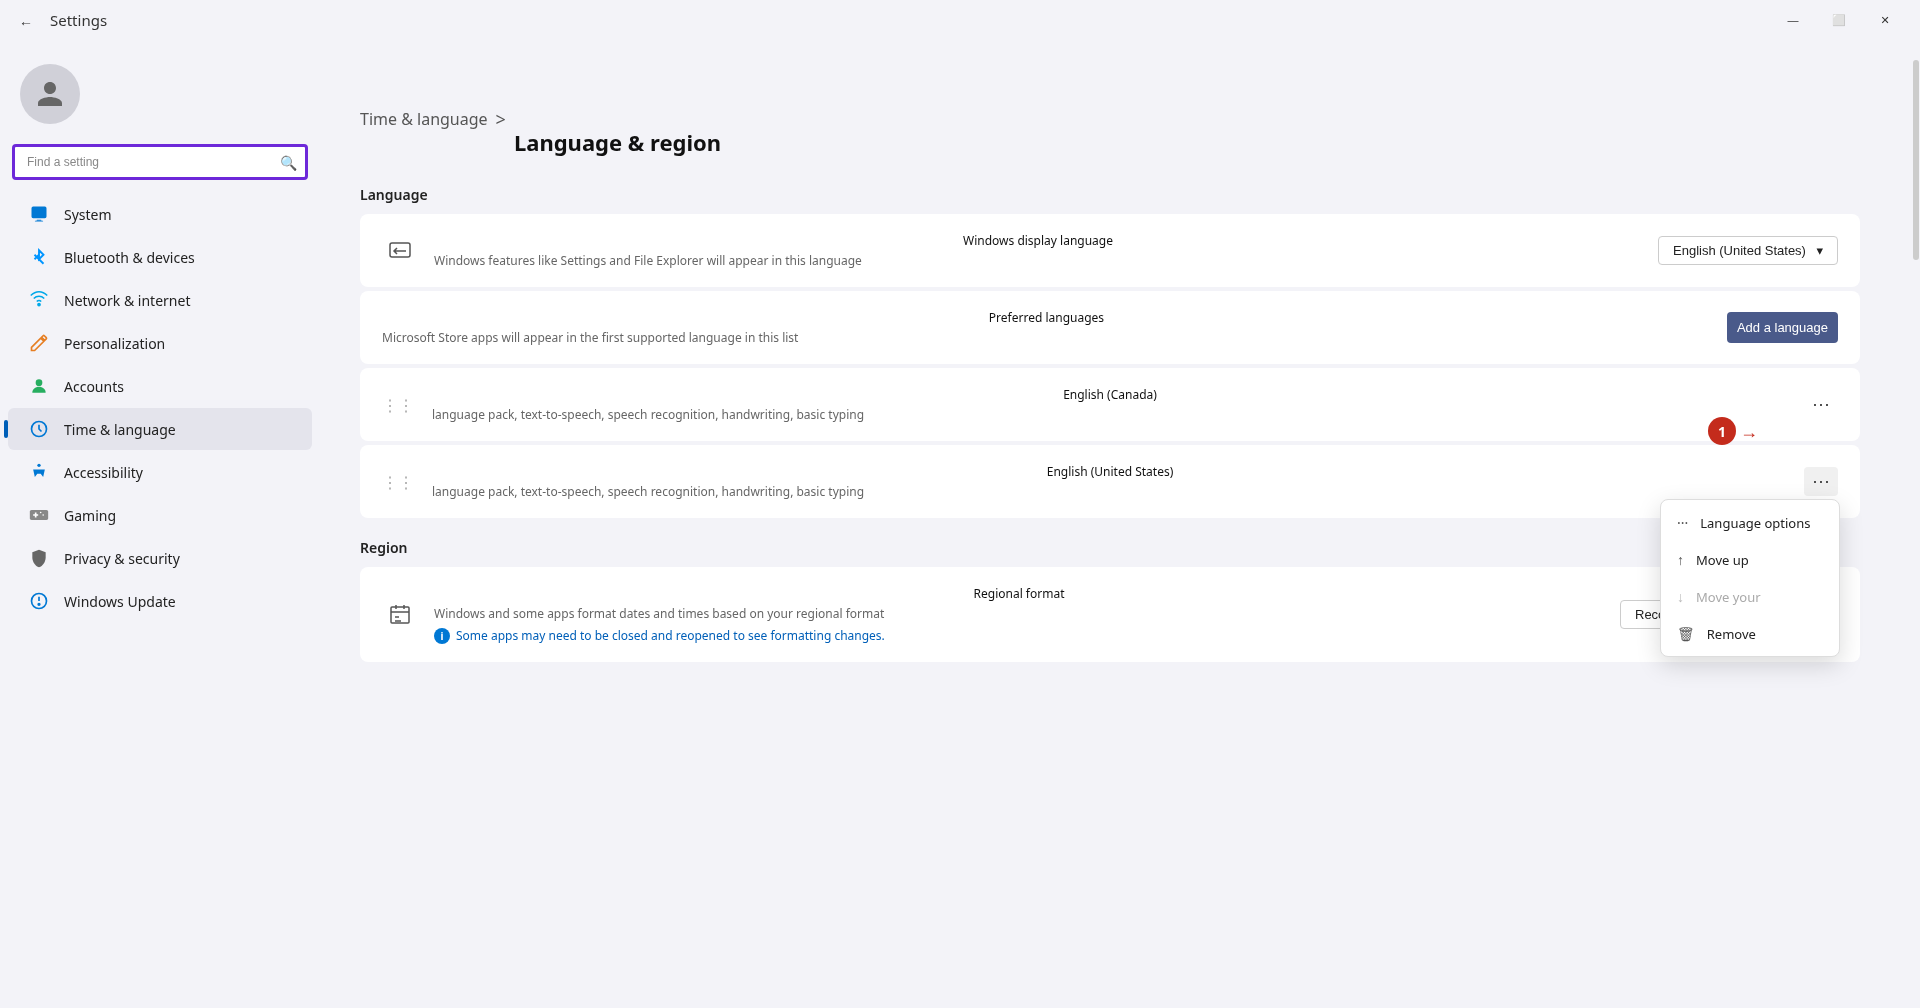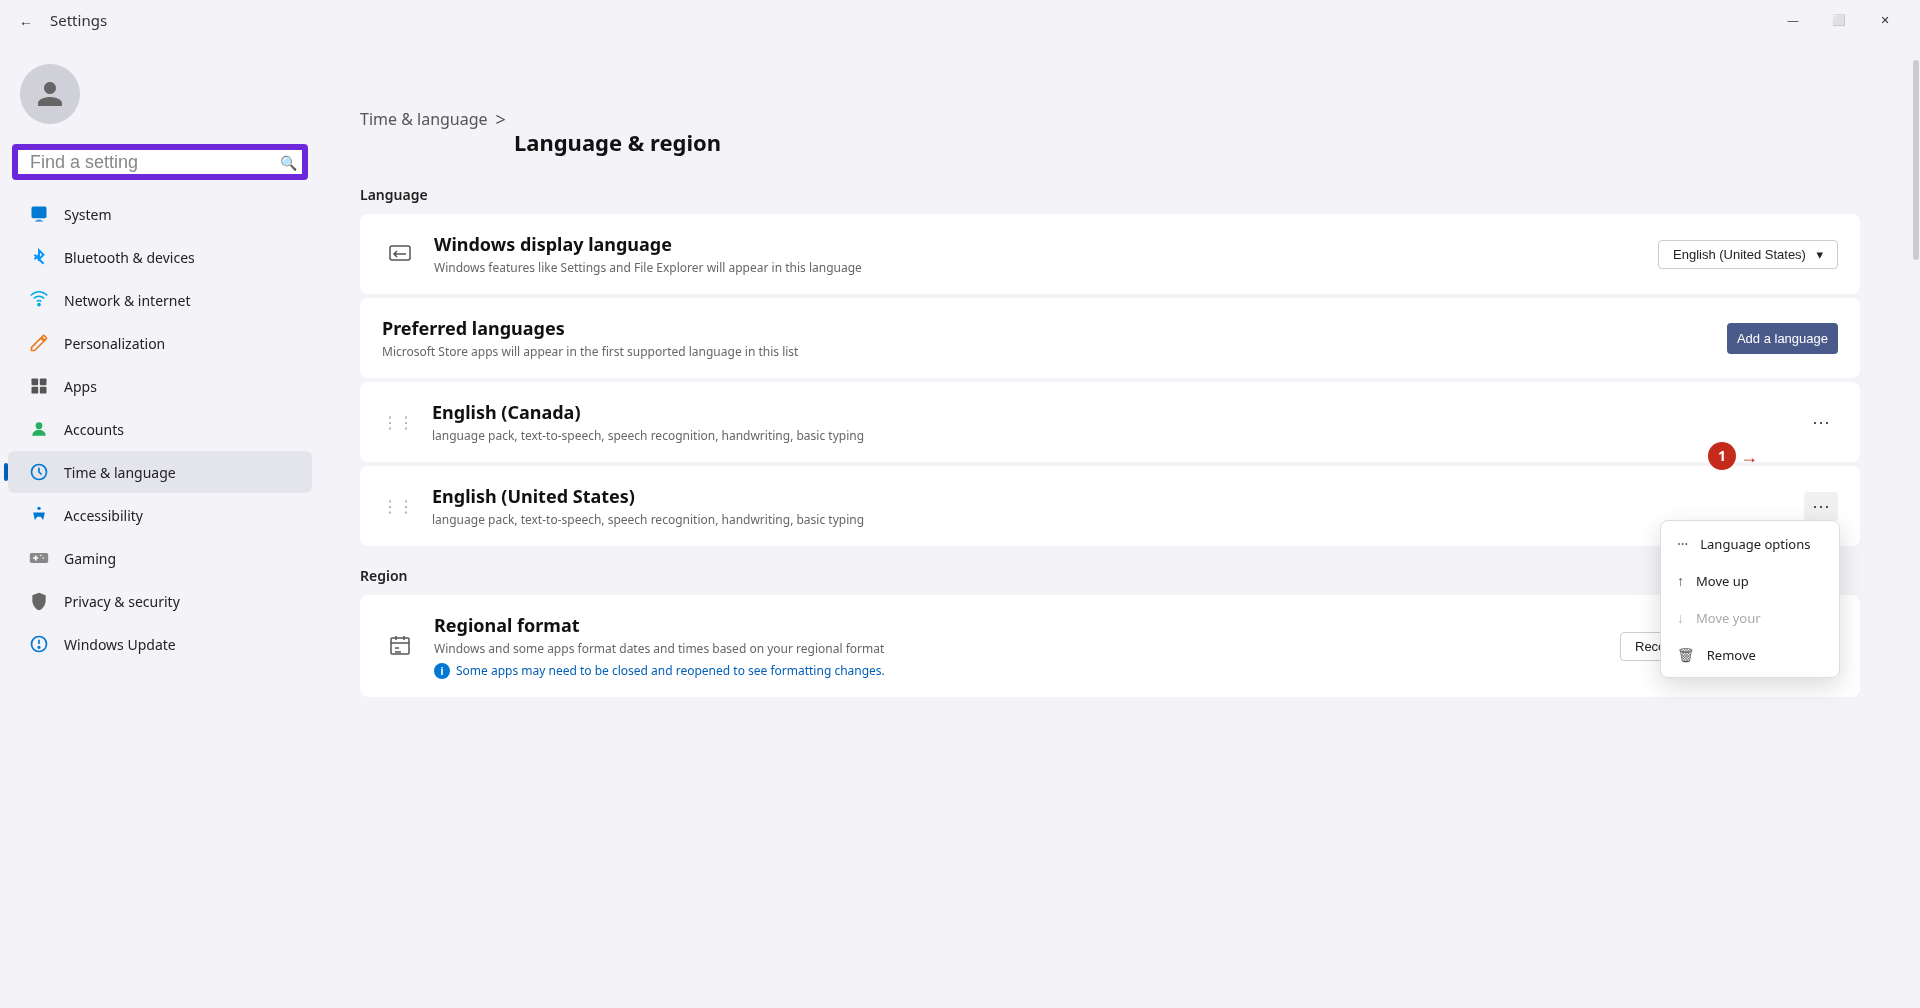--- a/index.html
+++ b/index.html
@@ -82,24 +82,24 @@
       font-size: 26px;
     }
 
     .search-box {
       margin: 0 12px 12px 12px;
       position: relative;
     }
     .search-box input {
       width: 100%;
       height: 36px;
-      border: 6px solid #6d28d9;
+      border: 3px solid #6d28d9;
       border-radius: 4px;
       padding: 0 36px 0 12px;
-      font-size: 18px;
+      font-size: 12px;
       background: white;
       outline: none;
       color: #333;
     }
     .search-box input::placeholder { color: #888; }
     .search-icon-wrap {
       position: absolute;
       right: 10px; top: 50%;
       transform: translateY(-50%);
       color: #555;
@@ -196,23 +196,24 @@
     .card-icon {
       width: 36px; height: 36px;
       display: flex; align-items: center; justify-content: center;
       flex-shrink: 0;
       color: #555;
       font-size: 20px;
     }
 
     .card-text { flex: 1; }
     .card-label {
-      font-size: 18px;
-      font-weight: 700;
+      font-size: 12px;
+      font-weight: 400;
       color: #111;
+      text-align: center;
     }
     .card-desc {
       font-size: 12px;
       color: #666;
       margin-top: 3px;
     }
 
     .card-action {
       display: flex;
       align-items: center;
@@ -429,31 +430,20 @@
 
       <div class="nav-item">
         <div class="nav-icon icon-personalization">
           <svg width="20" height="20" viewBox="0 0 24 24" fill="none" stroke="#e67e22" stroke-width="2">
             <path d="M3 17.25V21h3.75L17.81 9.94l-3.75-3.75L3 17.25zM20.71 7.04a1 1 0 0 0 0-1.41l-2.34-2.34a1 1 0 0 0-1.41 0l-1.83 1.83 3.75 3.75 1.83-1.83z"></path>
           </svg>
         </div>
         <span>Personalization</span>
       </div>
 
-      <div class="nav-item">
-        <div class="nav-icon icon-apps">
-          <svg width="20" height="20" viewBox="0 0 24 24" fill="#555">
-            <rect x="3" y="3" width="8" height="8" rx="1"></rect>
-            <rect x="13" y="3" width="8" height="8" rx="1"></rect>
-            <rect x="3" y="13" width="8" height="8" rx="1"></rect>
-            <rect x="13" y="13" width="8" height="8" rx="1"></rect>
-          </svg>
-        </div>
-        <span>Apps</span>
-      </div>
 
       <div class="nav-item">
         <div class="nav-icon icon-accounts">
           <svg width="20" height="20" viewBox="0 0 24 24" fill="#27ae60">
             <circle cx="12" cy="8" r="4"></circle>
             <path d="M4 20c0-4 3.6-7 8-7s8 3 8 7" fill="#27ae60"></path>
           </svg>
         </div>
         <span>Accounts</span>
       </div>

